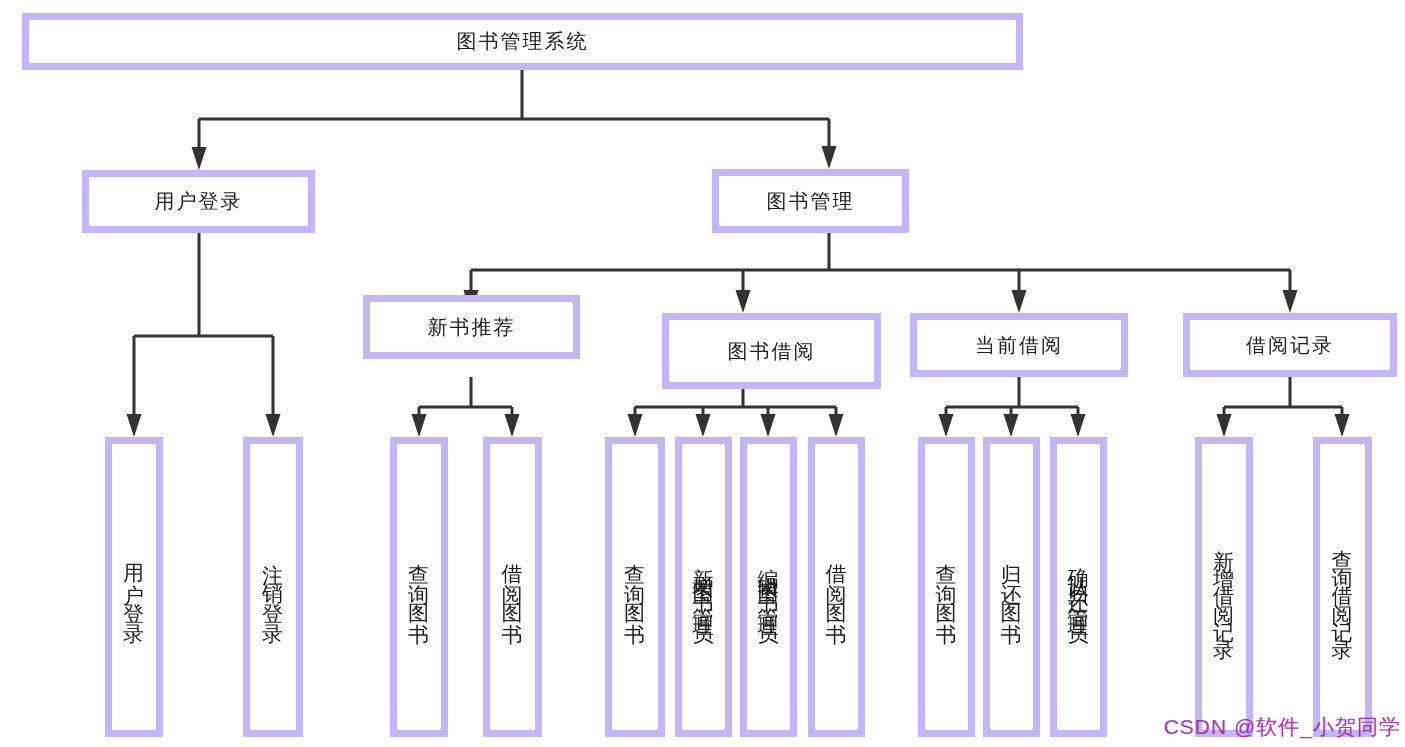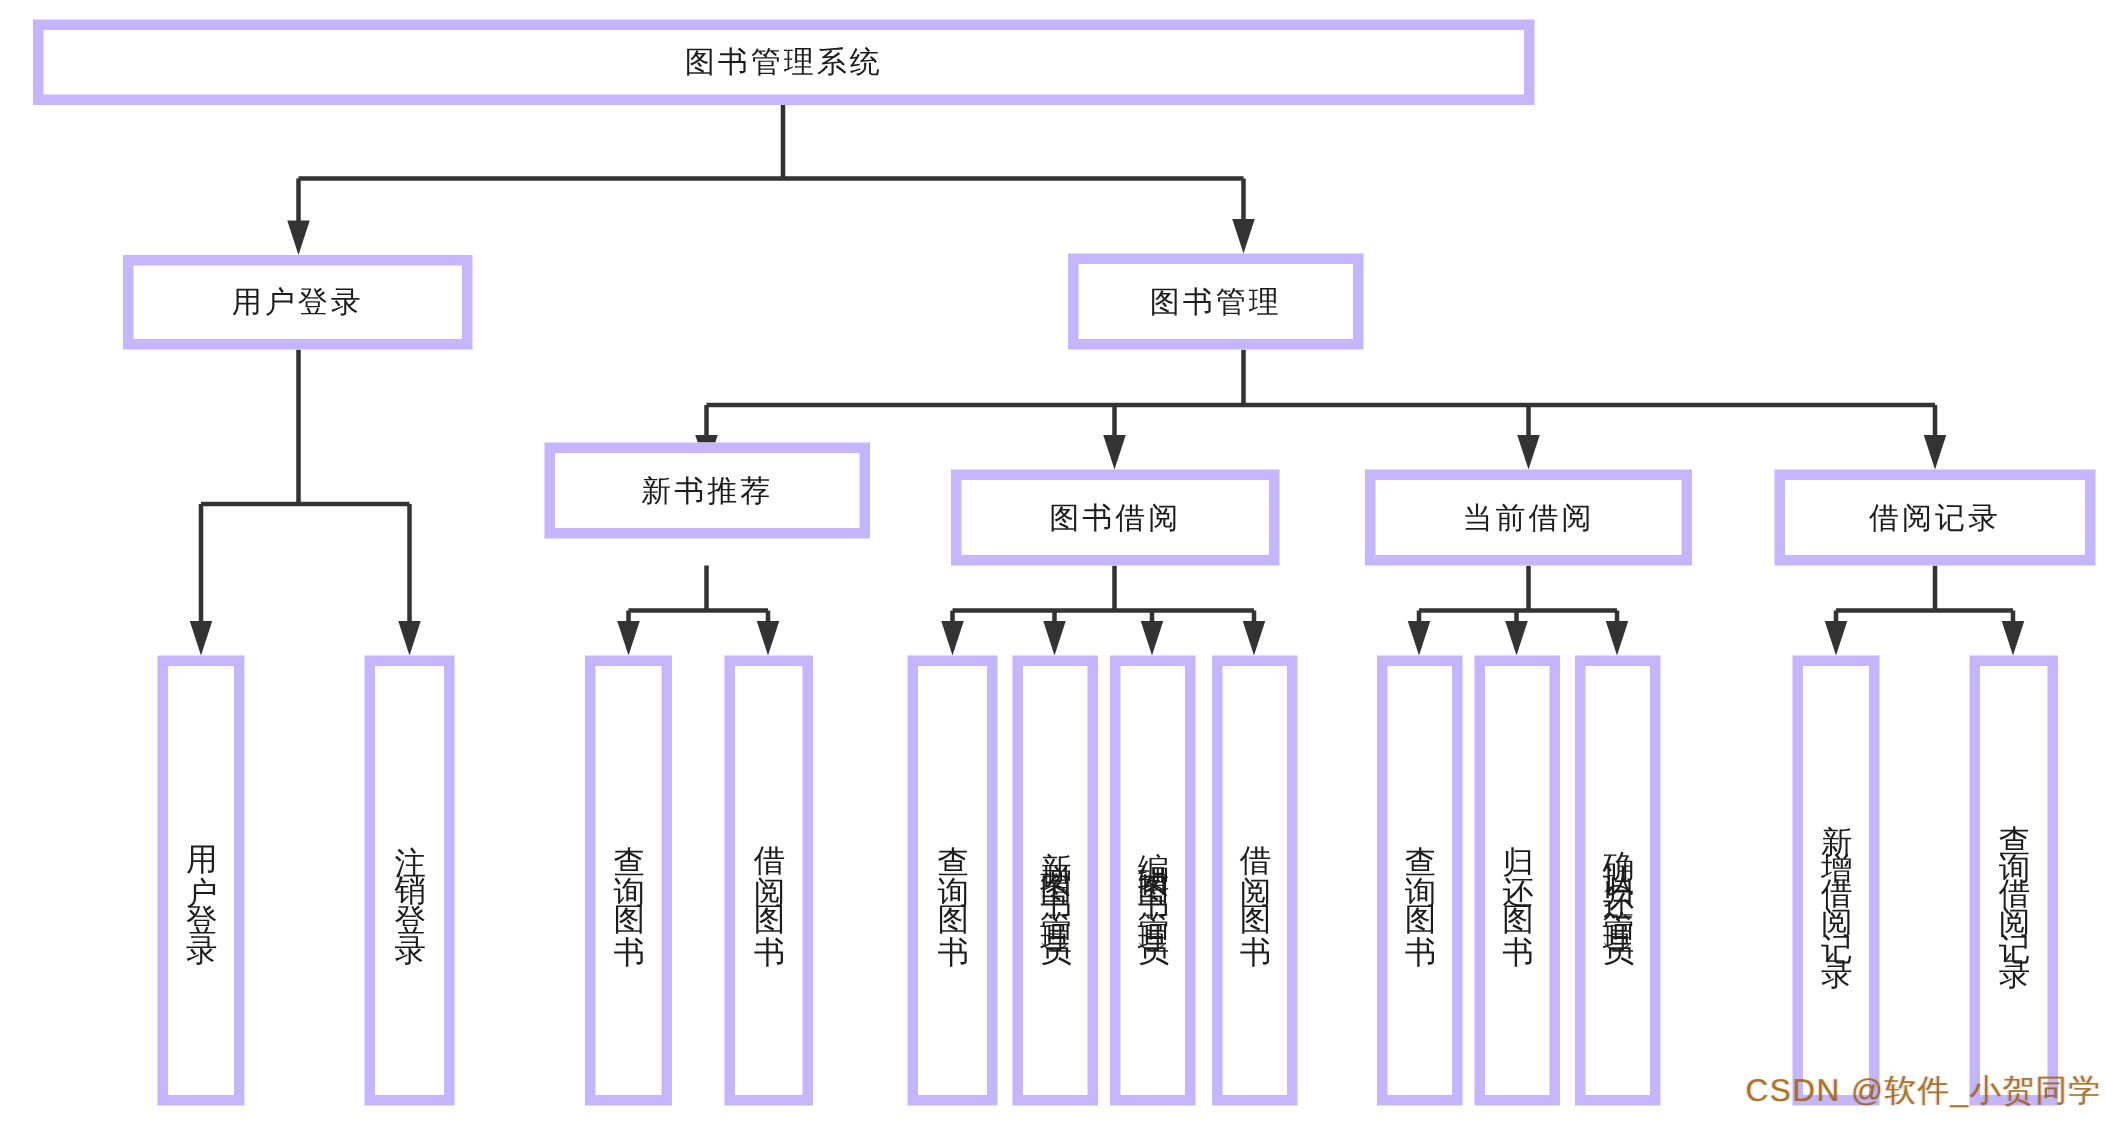--- a/index.html
+++ b/index.html
@@ -17,41 +17,41 @@
     writing-mode:vertical-rl;font-size:21px;line-height:1;white-space:nowrap;
   }
   .vtext.short{letter-spacing:20px;}
   .vtext.medium{letter-spacing:18px;}
   .vtext.long{letter-spacing:8px;}
   
   .b-root{left:22px;top:13px;width:1001px;height:57px;}
   .b-user-login{left:82px;top:170px;width:233px;height:63px;}
   .b-book-mgmt{left:712px;top:169px;width:197px;height:64px;}
   .b-new-book{left:363px;top:295px;width:217px;height:64px;}
-  .b-borrow{left:634px;top:313px;width:219px;height:64px;}
+  .b-borrow{left:662px;top:313px;width:219px;height:76px;}
   .b-current{left:910px;top:313px;width:218px;height:64px;}
   .b-records{left:1183px;top:313px;width:214px;height:64px;text-align:center;}
   
   .vbox{top:437px;height:300px;}
   .b-leaf-login{left:105px;width:58px;}
   .b-leaf-logout{left:243px;width:60px;}
   .b-leaf-rec-search{left:390px;width:58px;}
   .b-leaf-rec-borrow{left:483px;width:59px;}
   .b-leaf-bor-search{left:605px;width:60px;}
   .b-leaf-bor-add{left:675px;width:57px;}
   .b-leaf-bor-edit{left:740px;width:57px;}
   .b-leaf-bor-borrow{left:808px;width:57px;}
   .b-leaf-cur-search{left:918px;width:57px;}
   .b-leaf-cur-return{left:983px;width:57px;}
   .b-leaf-cur-confirm{left:1050px;width:57px;}
   .b-leaf-br-add{left:1195px;width:58px;}
   .b-leaf-br-query{left:1313px;width:59px;}
   .watermark{
     position:absolute;right:4px;bottom:6px;z-index:3;
-    font-size:21px;color:#a16207;opacity:.88;letter-spacing:1px;white-space:nowrap;
+    font-size:21px;color:#a21caf;opacity:.88;letter-spacing:1px;white-space:nowrap;
     text-shadow:1px 0 0 rgba(190,90,90,.25),-1px 0 0 rgba(90,110,190,.25);
   }
 </style>
 </head>
 <body>
 
 <div id="canvas">
 
   <svg id="wires" width="1405" height="747" viewBox="0 0 1405 747">
     <g stroke="#333333" stroke-width="3" fill="none">

